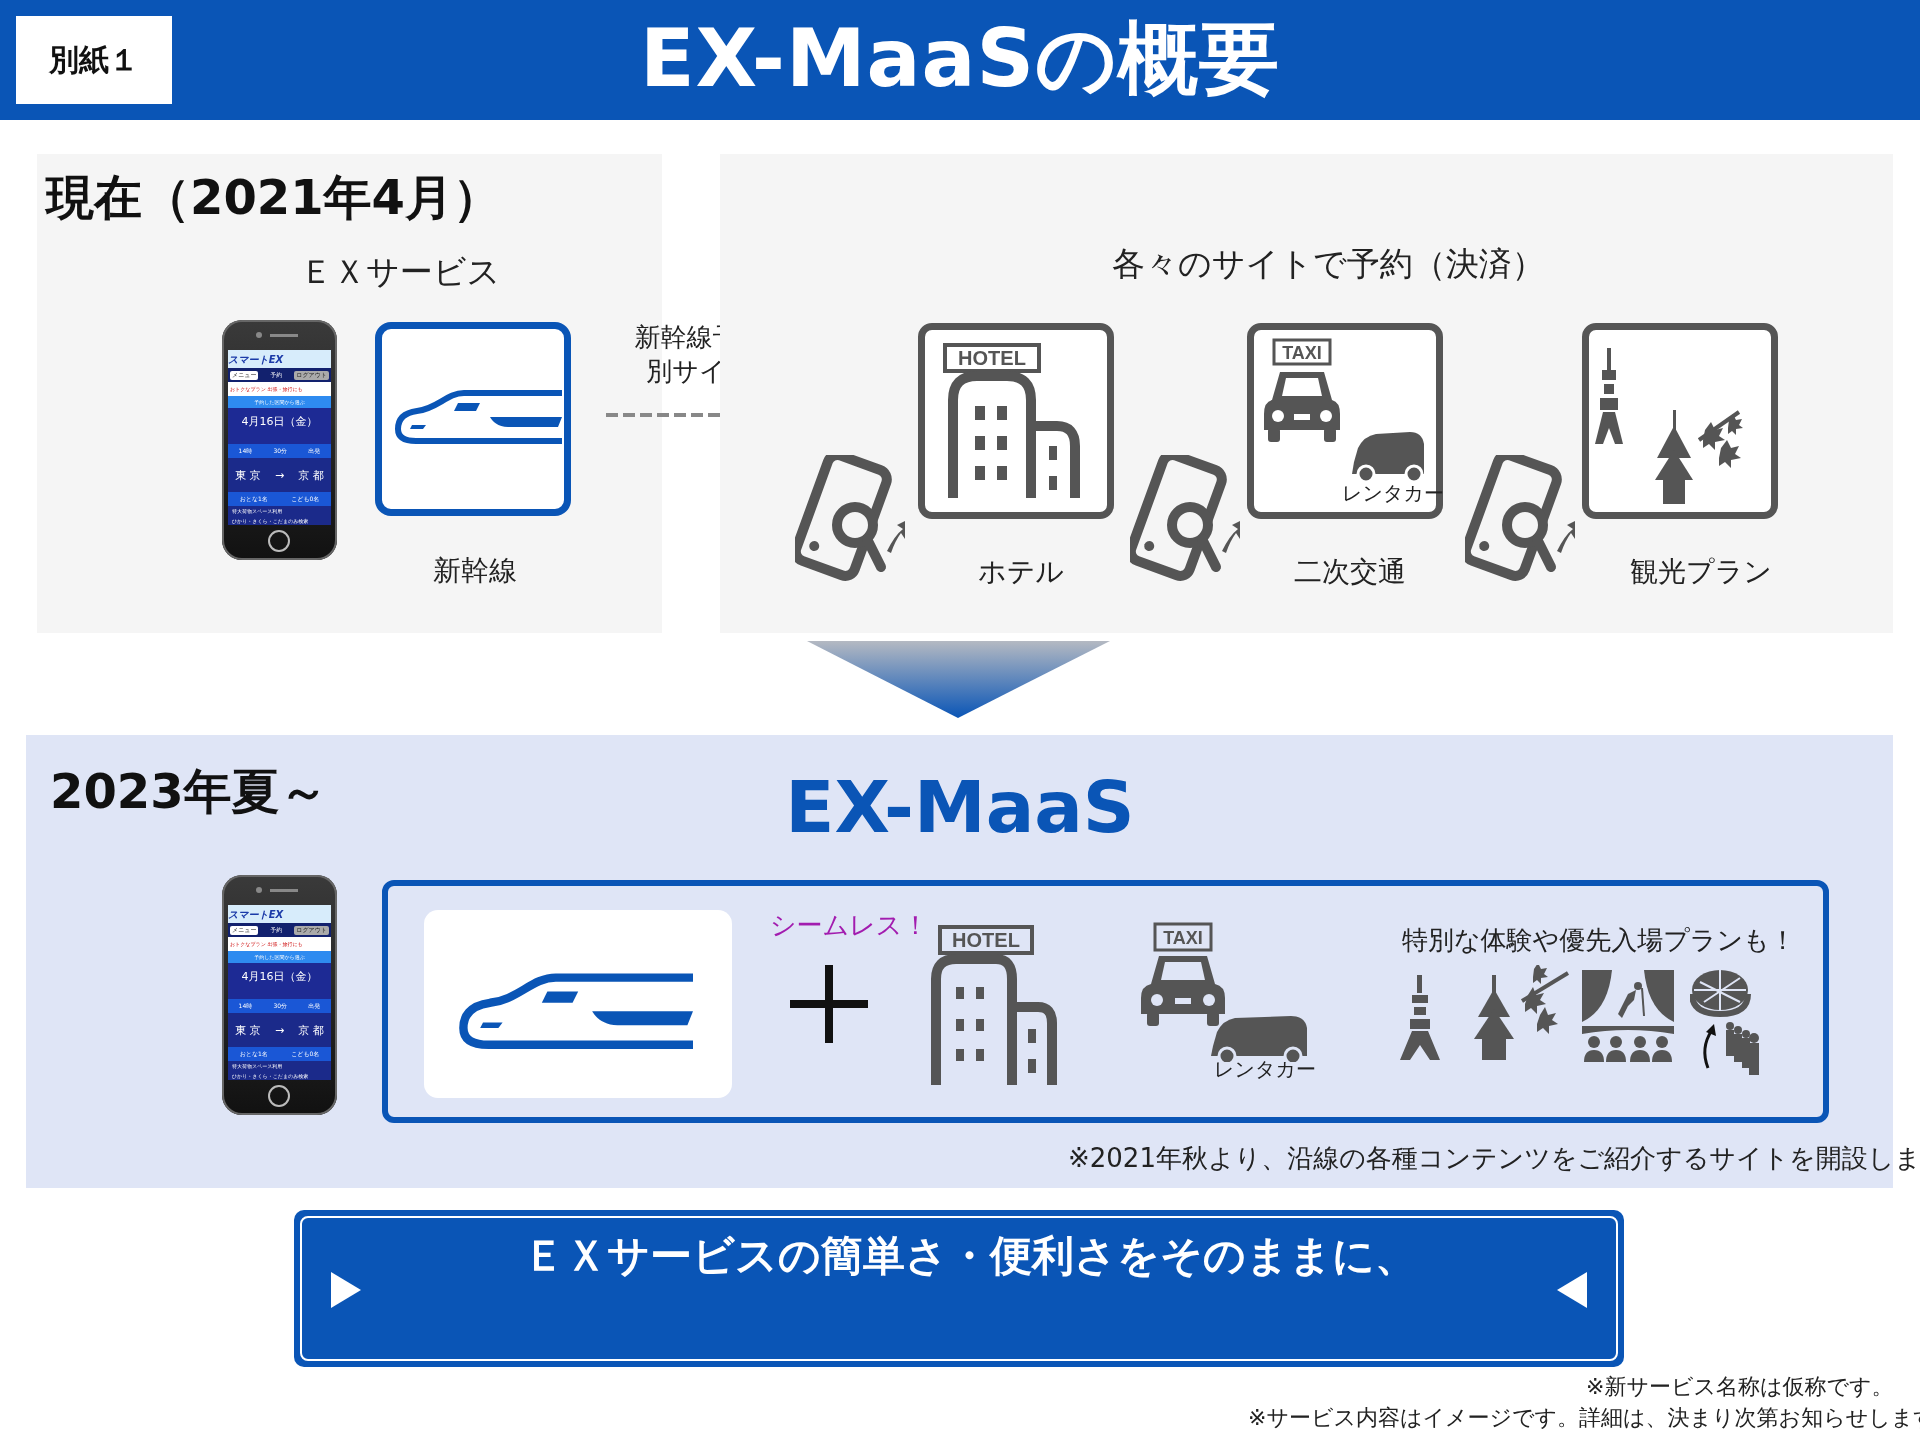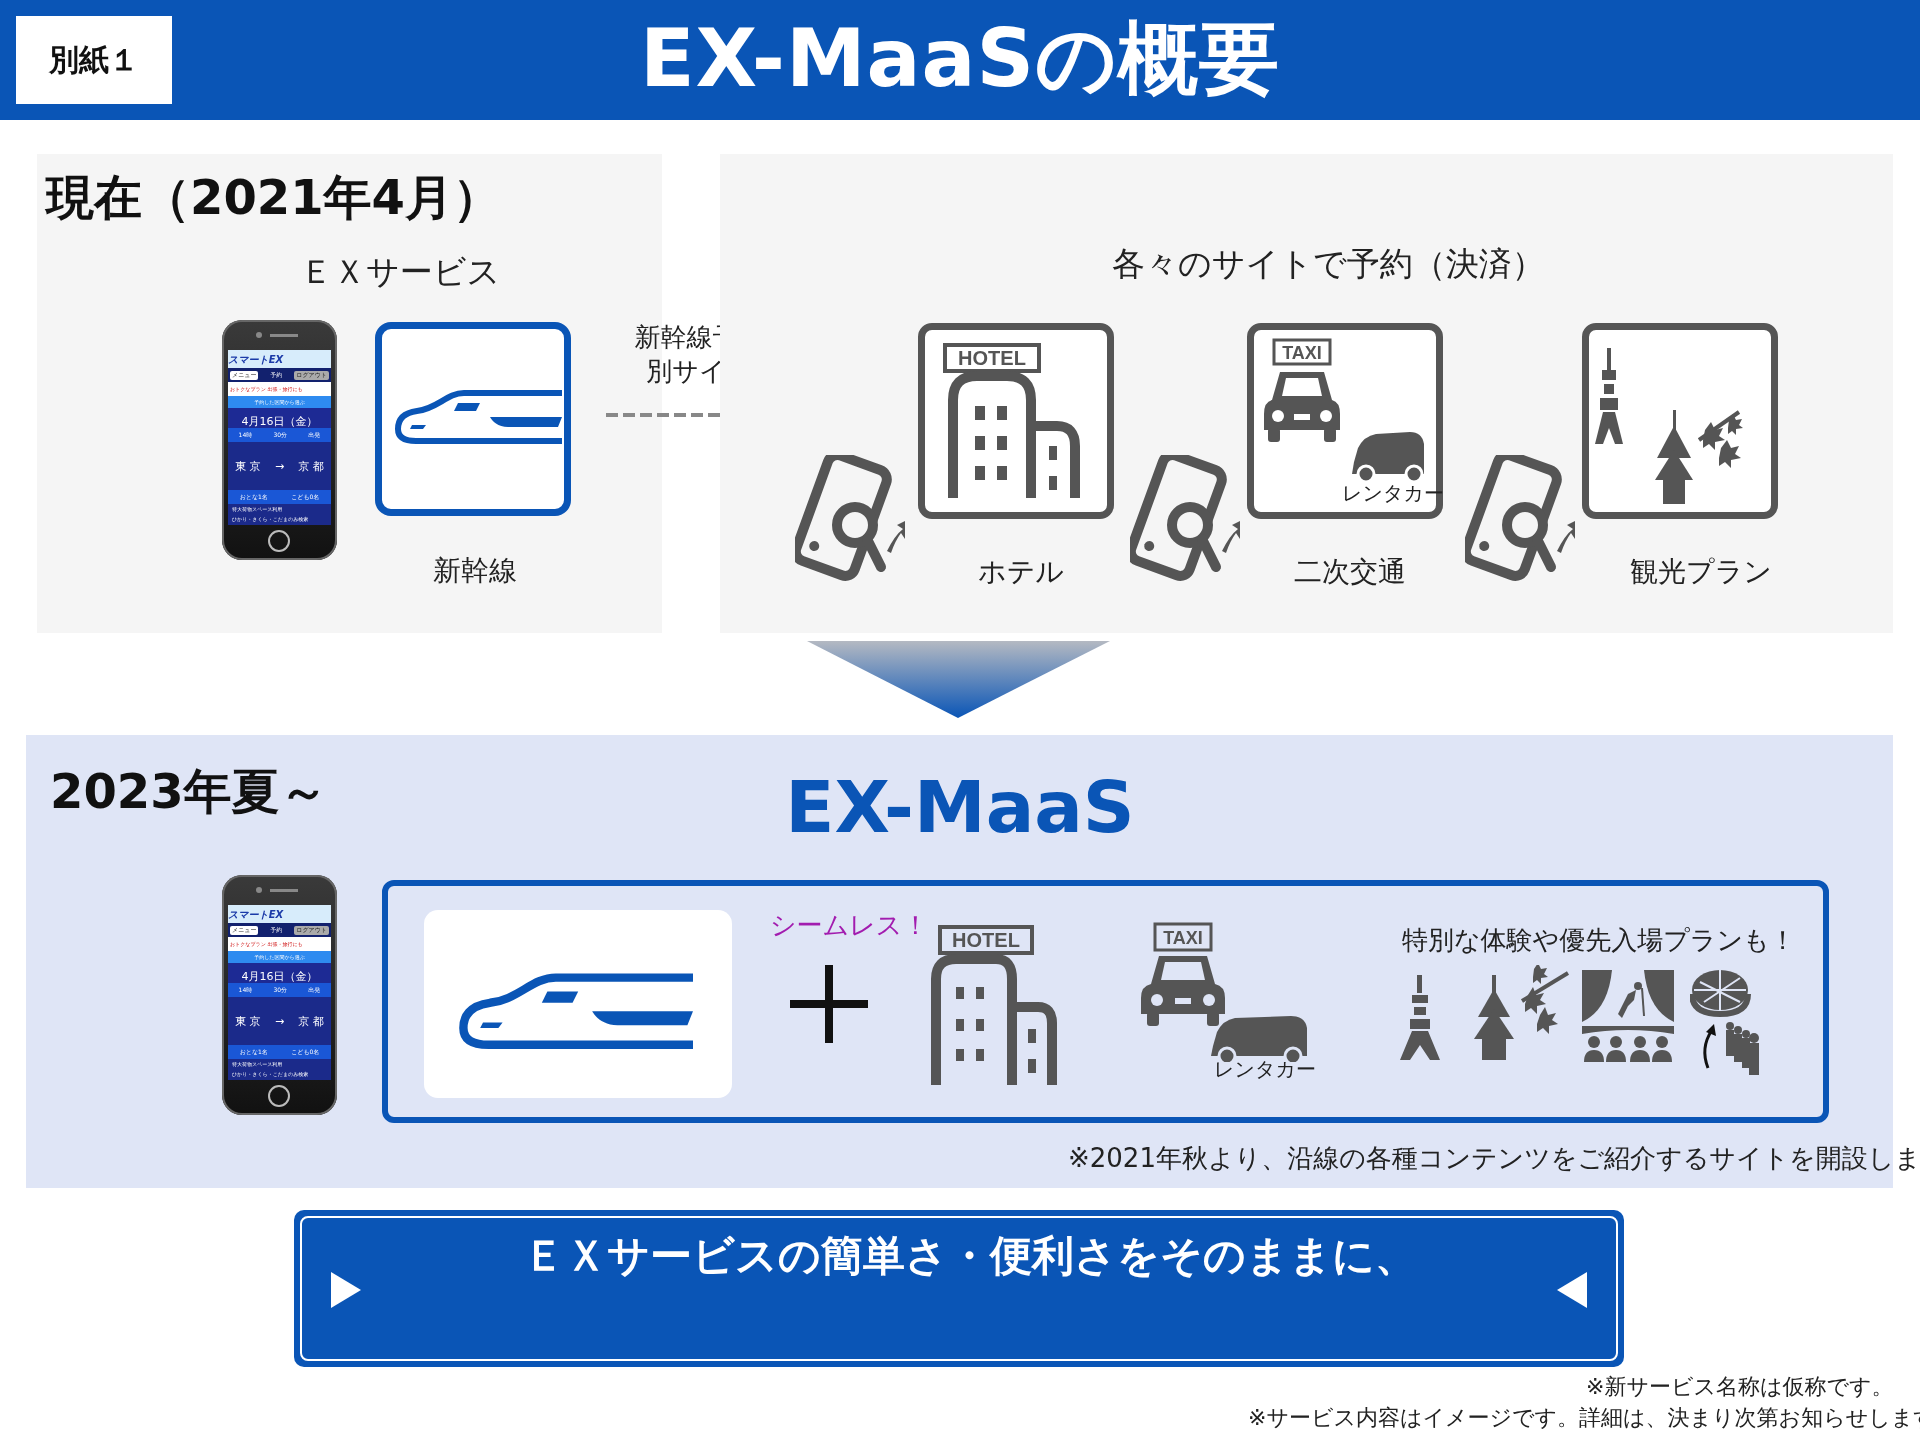--- a/index.html
+++ b/index.html
@@ -32,23 +32,23 @@
   .phone .cam::before { content: ""; position: absolute; left: 0; top: 0; width: 6px; height: 6px; border-radius: 50%; background: #888; }
   .phone .cam::after { content: ""; position: absolute; left: 14px; top: 2px; width: 28px; height: 3px; background: #888; }
   .phone .screen { position: absolute; left: 6px; top: 30px; width: 103px; height: 175px; background: #1b2a8a; overflow: hidden; }
   .phone .home { position: absolute; left: 46px; bottom: 8px; width: 22px; height: 22px; border-radius: 50%; border: 2px solid #bbb; }
   .scr-logo { height: 18px; background: #d7ecfb; color: #1b3aa8; font-weight: bold; font-style: italic; font-size: 10px; padding: 3px 0; }
   .scr-nav { height: 14px; background: #12216e; display: flex; align-items: center; justify-content: space-between; padding: 0 2px; font-size: 6px; color: #fff; }
   .scr-nav span.pill { background: #fff; color: #333; border-radius: 2px; padding: 0 2px; }
   .scr-nav span.pill2 { background: #aaa; color: #222; border-radius: 2px; padding: 0 2px; }
   .scr-notice { height: 14px; background: #fff; font-size: 5px; color: #c00; padding: 4px 2px; white-space: nowrap; overflow: hidden; }
   .scr-select { height: 12px; background: #2e8bf0; color: #fff; font-size: 5px; text-align: center; line-height: 12px; }
-  .scr-date { height: 20px; background: #1d2a94; color: #fff; font-size: 11px; text-align: center; line-height: 28px; }
+  .scr-date { height: 36px; background: #1d2a94; color: #fff; font-size: 11px; text-align: center; line-height: 28px; }
   .scr-time { height: 14px; background: #1a57d6; color: #fff; font-size: 6px; display: flex; justify-content: space-around; align-items: center; }
-  .scr-route { height: 48px; background: #1b2a8a; color: #fff; font-size: 11px; display: flex; justify-content: space-around; align-items: center; }
+  .scr-route { height: 34px; background: #1b2a8a; color: #fff; font-size: 11px; display: flex; justify-content: space-around; align-items: center; }
   .scr-pax { height: 14px; background: #1a57d6; color: #fff; font-size: 6px; display: flex; justify-content: space-around; align-items: center; }
   .scr-check { font-size: 5px; color: #fff; padding: 2px 4px; white-space: nowrap; }
 
   
   #train-box { left: 375px; top: 322px; width: 196px; height: 194px; border: 7px solid #0a55b6; border-radius: 16px; background: #fff; }
   .train-svg { position: absolute; }
 
   
   #transfer-label { left: 605px; top: 320px; width: 215px; text-align: center; font-size: 26px; line-height: 34px; color: #222; }
   #dashed-arrow { left: 606px; top: 404px; width: 205px; height: 22px; }

